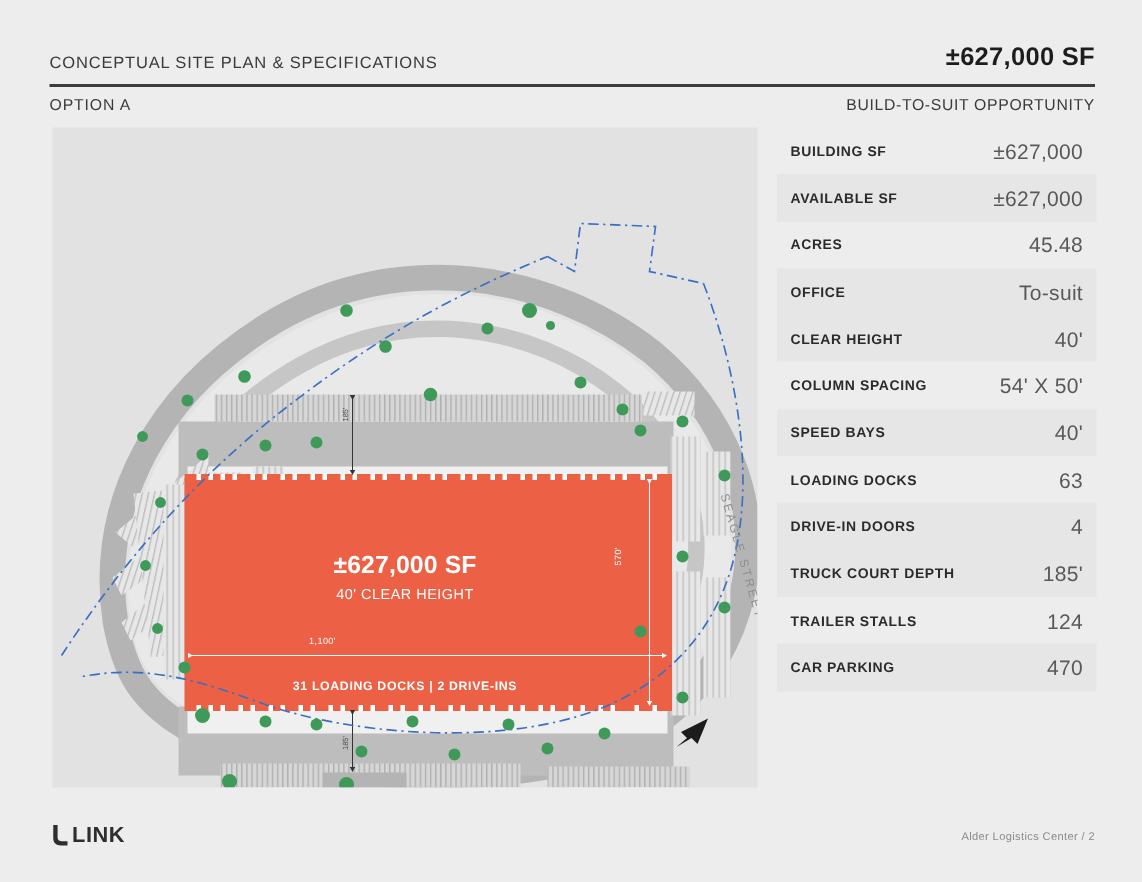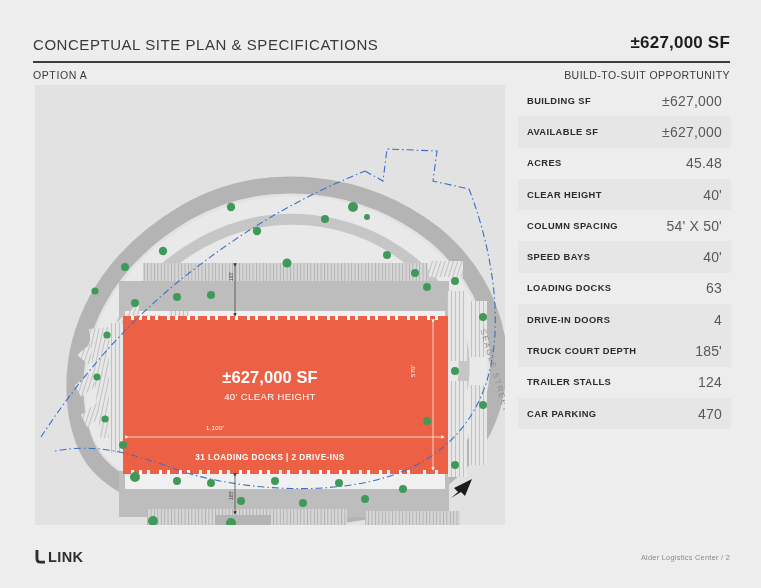--- a/index.html
+++ b/index.html
@@ -8,21 +8,21 @@
     background:#ededed;
     font-family:"Liberation Sans", sans-serif;
     color:#333;
     overflow:hidden;
     position:relative;
   }
 
   
   #header{position:absolute;left:33px;top:22px;width:697px;}
   .hdr-row{display:flex;justify-content:space-between;align-items:flex-end;}
-  #hdr-title{font-size:15px;letter-spacing:.55px;color:#3a3a3a;font-weight:400;margin-top:14px;}
+  #hdr-title{font-size:11px;letter-spacing:.55px;color:#3a3a3a;font-weight:400;margin-top:14px;}
   #hdr-sf{font-size:17px;font-weight:700;letter-spacing:.2px;color:#1d1d1d;}
   .hdr-rule{height:2px;background:#3d3d3d;margin:8px 0 6px 0;}
   #hdr-option{font-size:10.5px;letter-spacing:.6px;color:#3a3a3a;}
   #hdr-bts{font-size:10.5px;letter-spacing:.45px;color:#3a3a3a;}
 
   
   #map-panel{
     position:absolute;left:35px;top:85px;width:470px;height:440px;
     background:#e2e2e2;overflow:hidden;
   }
@@ -304,20 +304,24 @@
     </div>
   <div class="spec-row alt">
     <span class="spec-label">AVAILABLE SF</span>
     <span class="spec-value">±627,000</span>
     </div>
   <div class="spec-row">
     <span class="spec-label">ACRES</span>
     <span class="spec-value">45.48</span>
     </div>
   <div class="spec-row alt">
+    <span class="spec-label">OFFICE</span>
+    <span class="spec-value">To-suit</span>
+    </div>
+  <div class="spec-row alt">
     <span class="spec-label">CLEAR HEIGHT</span>
     <span class="spec-value">40'</span>
     </div>
   <div class="spec-row">
     <span class="spec-label">COLUMN SPACING</span>
     <span class="spec-value">54' X 50'</span>
     </div>
   <div class="spec-row alt">
     <span class="spec-label">SPEED BAYS</span>
     <span class="spec-value">40'</span>

